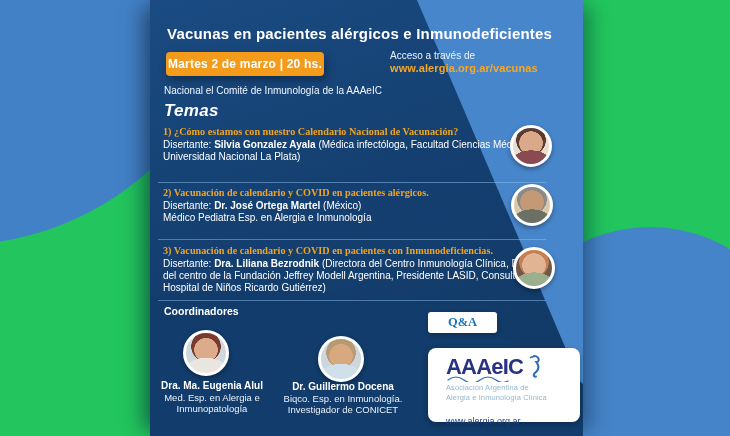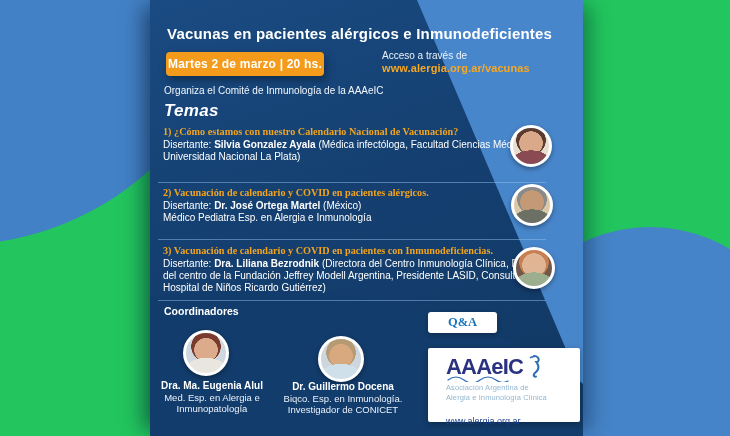--- a/index.html
+++ b/index.html
@@ -34,21 +34,21 @@
     position:absolute;left:17px;top:25px;width:412px;
     color:#FFFFFF;font-size:15px;font-weight:bold;letter-spacing:.2px;
   }
   .ribbon{
     position:absolute;left:16px;top:52px;width:158px;height:24px;
     background:#F59B1B;border-radius:4px;
     display:flex;align-items:center;justify-content:center;
     box-shadow:2px 4px 8px rgba(0,0,0,.35);
     color:#FFFFFF;font-size:12px;font-weight:bold;letter-spacing:.2px;
   }
-  .access{position:absolute;left:232px;top:50px;line-height:12px;}
+  .access{position:absolute;left:240px;top:50px;line-height:12px;}
   .access .lbl{color:#EAF2FB;font-size:10px;}
   .access .url{color:#F7A823;font-size:11px;font-weight:bold;letter-spacing:.1px;cursor:pointer;}
   .organiza{position:absolute;left:14px;top:85px;color:#F2F7FC;font-size:10px;}
   .temas{position:absolute;left:14px;top:101px;color:#FFFFFF;font-size:17px;font-weight:bold;letter-spacing:.3px;font-style:italic;}
 
   .topic{position:absolute;left:13px;color:#FFFFFF;font-size:10px;line-height:12px;}
   .topic .h{color:#F2A41E;font-weight:bold;font-size:10.2px;margin:0 0 1px 0;font-family:Liberation Serif, serif;}
   .topic p{margin:0;}
   .topic .nm{font-weight:bold;}
   .t1{top:126px;width:372px;}
@@ -86,21 +86,21 @@
 
   .qa-box{
     position:absolute;left:278px;top:312px;width:69px;height:21px;background:#FFFFFF;border-radius:3px;
     display:flex;align-items:center;justify-content:center;
     color:#1B75BC;font-weight:bold;font-size:12.5px;
     box-shadow:0 2px 5px rgba(0,0,0,.25);
     font-family:Liberation Serif, serif;
   }
 
   .logo-box{
-    position:absolute;left:278px;top:348px;width:152px;height:74px;background:#FFFFFF;border-radius:2px;
+    position:absolute;left:278px;top:348px;width:152px;height:74px;background:#FFFFFF;border-radius:8px;
     box-shadow:0 2px 6px rgba(0,0,0,.3);padding:9px 0 0 18px;
   }
   .logo-acronym-row{display:flex;align-items:flex-start;height:22px;}
   .logo-acronym{
     color:#2A3380;font-size:22px;font-weight:bold;letter-spacing:-.8px;line-height:20px;
   }
   .logo-wave{display:block;margin:-3px 0 1px 1px;}
   .logo-tagline{color:#93B7CF;font-size:7.5px;line-height:9.5px;letter-spacing:.1px;}
   .logo-url{color:#1B3F86;font-size:9px;font-weight:normal;margin-top:14px;}
   .seahorse{margin:-3px 0 0 3px;}
@@ -120,21 +120,21 @@
 
     <div class="ribbon">
       <span>Martes 2 de marzo | 20 hs.</span>
     </div>
 
     <div class="access">
       <div class="lbl">Acceso a través de</div>
       <div class="url">www.alergia.org.ar/vacunas</div>
     </div>
 
-    <div class="organiza">Organiza el Comité de Inmunología de la AAAeIC</div>
+    <div class="organiza">Nacional el Comité de Inmunología de la AAAeIC</div>
 
     <div class="temas">Temas</div>
 
     <div class="topic t1">
       <p class="h">1)  ¿Cómo estamos con nuestro Calendario Nacional de Vacunación?</p>
       <p><span>Disertante: </span><span class="nm">Silvia Gonzalez Ayala</span><span> (Médica infectóloga, Facultad Ciencias Médicas, Universidad Nacional La Plata)</span></p>
     </div>
 
     <div class="divider d1"></div>
 

